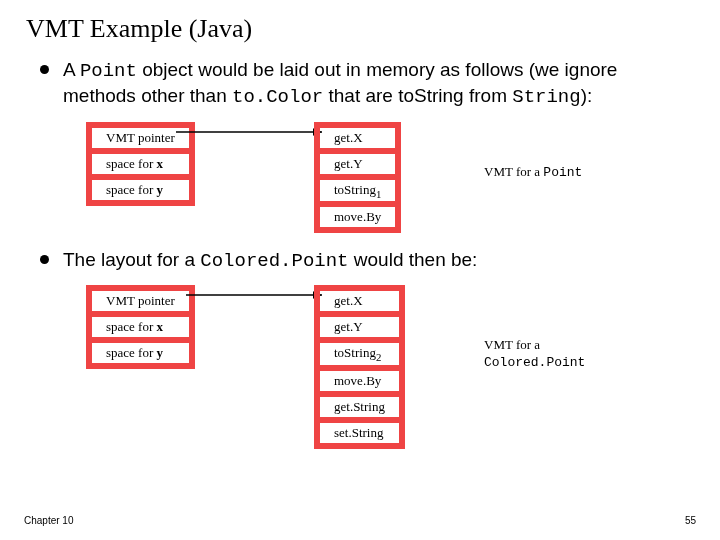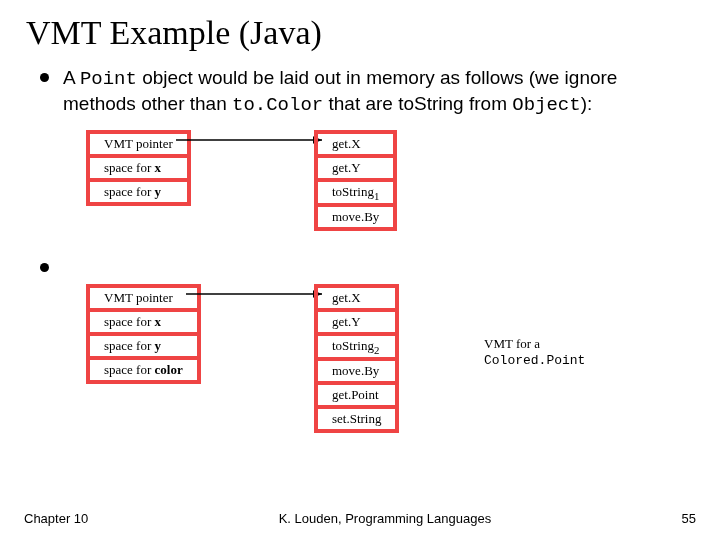--- a/index.html
+++ b/index.html
@@ -8,21 +8,21 @@
     width: 720px;
     height: 540px;
     background: #fff;
     font-family: Arial, Helvetica, sans-serif;
     color: #000;
     position: relative;
     padding: 14px 26px 0 26px;
   }
   .title {
     font-family: "Times New Roman", serif;
-    font-size: 34px;
+    font-size: 26px;
     font-weight: 400;
     margin: 0 0 14px 0;
   }
   .bullet-row {
     display: flex;
     align-items: flex-start;
     gap: 14px;
     margin: 0 0 8px 14px;
     font-size: 19px;
     line-height: 1.25;
@@ -38,21 +38,21 @@
     height: 120px;
   }
   .diagram2 { height: 170px; }
   .objtable, .vmttable {
     position: absolute;
     border-collapse: collapse;
     font-family: "Times New Roman", serif;
     font-size: 13px;
   }
   .objtable td, .vmttable td {
-    border: 4px solid #ef4444;
+    border: 6px solid #ef4444;
     padding: 2px 14px;
     white-space: nowrap;
   }
   .objtable { left: 0; top: 4px; }
   .vmttable { left: 228px; top: 4px; }
   .caption {
     position: absolute;
     font-family: "Times New Roman", serif;
     font-size: 13px;
     line-height: 1.3;
@@ -61,33 +61,33 @@
     position: absolute; left: 0; top: 0;
     overflow: visible; pointer-events: none;
   }
   .footer {
     position: absolute;
     left: 0; right: 0; bottom: 14px;
     display: flex;
     justify-content: space-between;
     align-items: flex-end;
     padding: 0 24px;
-    font-size: 13px;
+    font-size: 10px;
   }
   .b { font-weight: bold; }
 </style>
 </head>
 <body>
 
 <h1 class="title">VMT Example (Java)</h1>
 
 <div class="bullet-row">
   <span class="dot"></span>
   <div>
-    <span>A </span><span class="code">Point</span><span> object would be laid out in memory as follows (we ignore methods other than </span><span class="code">to.Color</span><span> that are toString from </span><span class="code">Object</span><span>):</span>
+    <span>A </span><span class="code">Point</span><span> object would be laid out in memory as follows (we ignore methods other than </span><span class="code">to.Color</span><span> that are toString from </span><span class="code">String</span><span>):</span>
   </div>
 </div>
 
 <div class="diagram">
   <table class="objtable">
     <tbody>
         <tr>
           <td>VMT pointer</td>
         </tr>
     <tr>
@@ -115,40 +115,43 @@
           <td>get.Y</td>
         </tr>
     <tr>
           <td><span>toString</span><sub>1</sub></td>
         </tr>
     <tr>
           <td>move.By</td>
         </tr>
   </tbody>
     </table>
+  <div class="caption" style="left:398px; top:46px;">
+    <span>VMT for a </span><span class="code">Point</span>
+  </div>
 </div>
 
 <div class="bullet-row">
   <span class="dot"></span>
+  <div>
+    <span>The layout for a </span><span class="code">Colored.Point</span><span> would then be:</span>
+  </div>
 </div>
 
 <div class="diagram diagram2">
   <table class="objtable">
     <tbody>
         <tr>
           <td>VMT pointer</td>
         </tr>
     <tr>
           <td><span>space for </span><span class="b">x</span></td>
         </tr>
     <tr>
           <td><span>space for </span><span class="b">y</span></td>
-        </tr>
-    <tr>
-          <td><span>space for </span><span class="b">color</span></td>
         </tr>
   </tbody>
     </table>
   <svg class="arrows" width="240" height="30">
     <defs>
         <marker id="ah2" markerWidth="8" markerHeight="8" refX="7" refY="3" orient="auto">
       <path d="M0,0 L7,3 L0,6 Z" fill="#000"></path>
         </marker>
       </defs>
     <line x1="100" y1="14" x2="236" y2="14" stroke="#000" stroke-width="1.3" marker-end="url(#ah2)"></line>
@@ -161,29 +164,28 @@
     <tr>
           <td>get.Y</td>
         </tr>
     <tr>
           <td><span>toString</span><sub>2</sub></td>
         </tr>
     <tr>
           <td>move.By</td>
         </tr>
     <tr>
-          <td>get.Point</td>
+          <td>get.String</td>
         </tr>
     <tr>
           <td>set.String</td>
         </tr>
   </tbody>
     </table>
   <div class="caption" style="left:398px; top:56px;">
     <span>VMT for a</span><br><span class="code">Colored.Point</span>
   </div>
 </div>
 
 <div class="footer">
   <span>Chapter 10</span>
-  <span>K. Louden, Programming Languages</span>
   <span>55</span>
 </div>
 
 </body></html>

